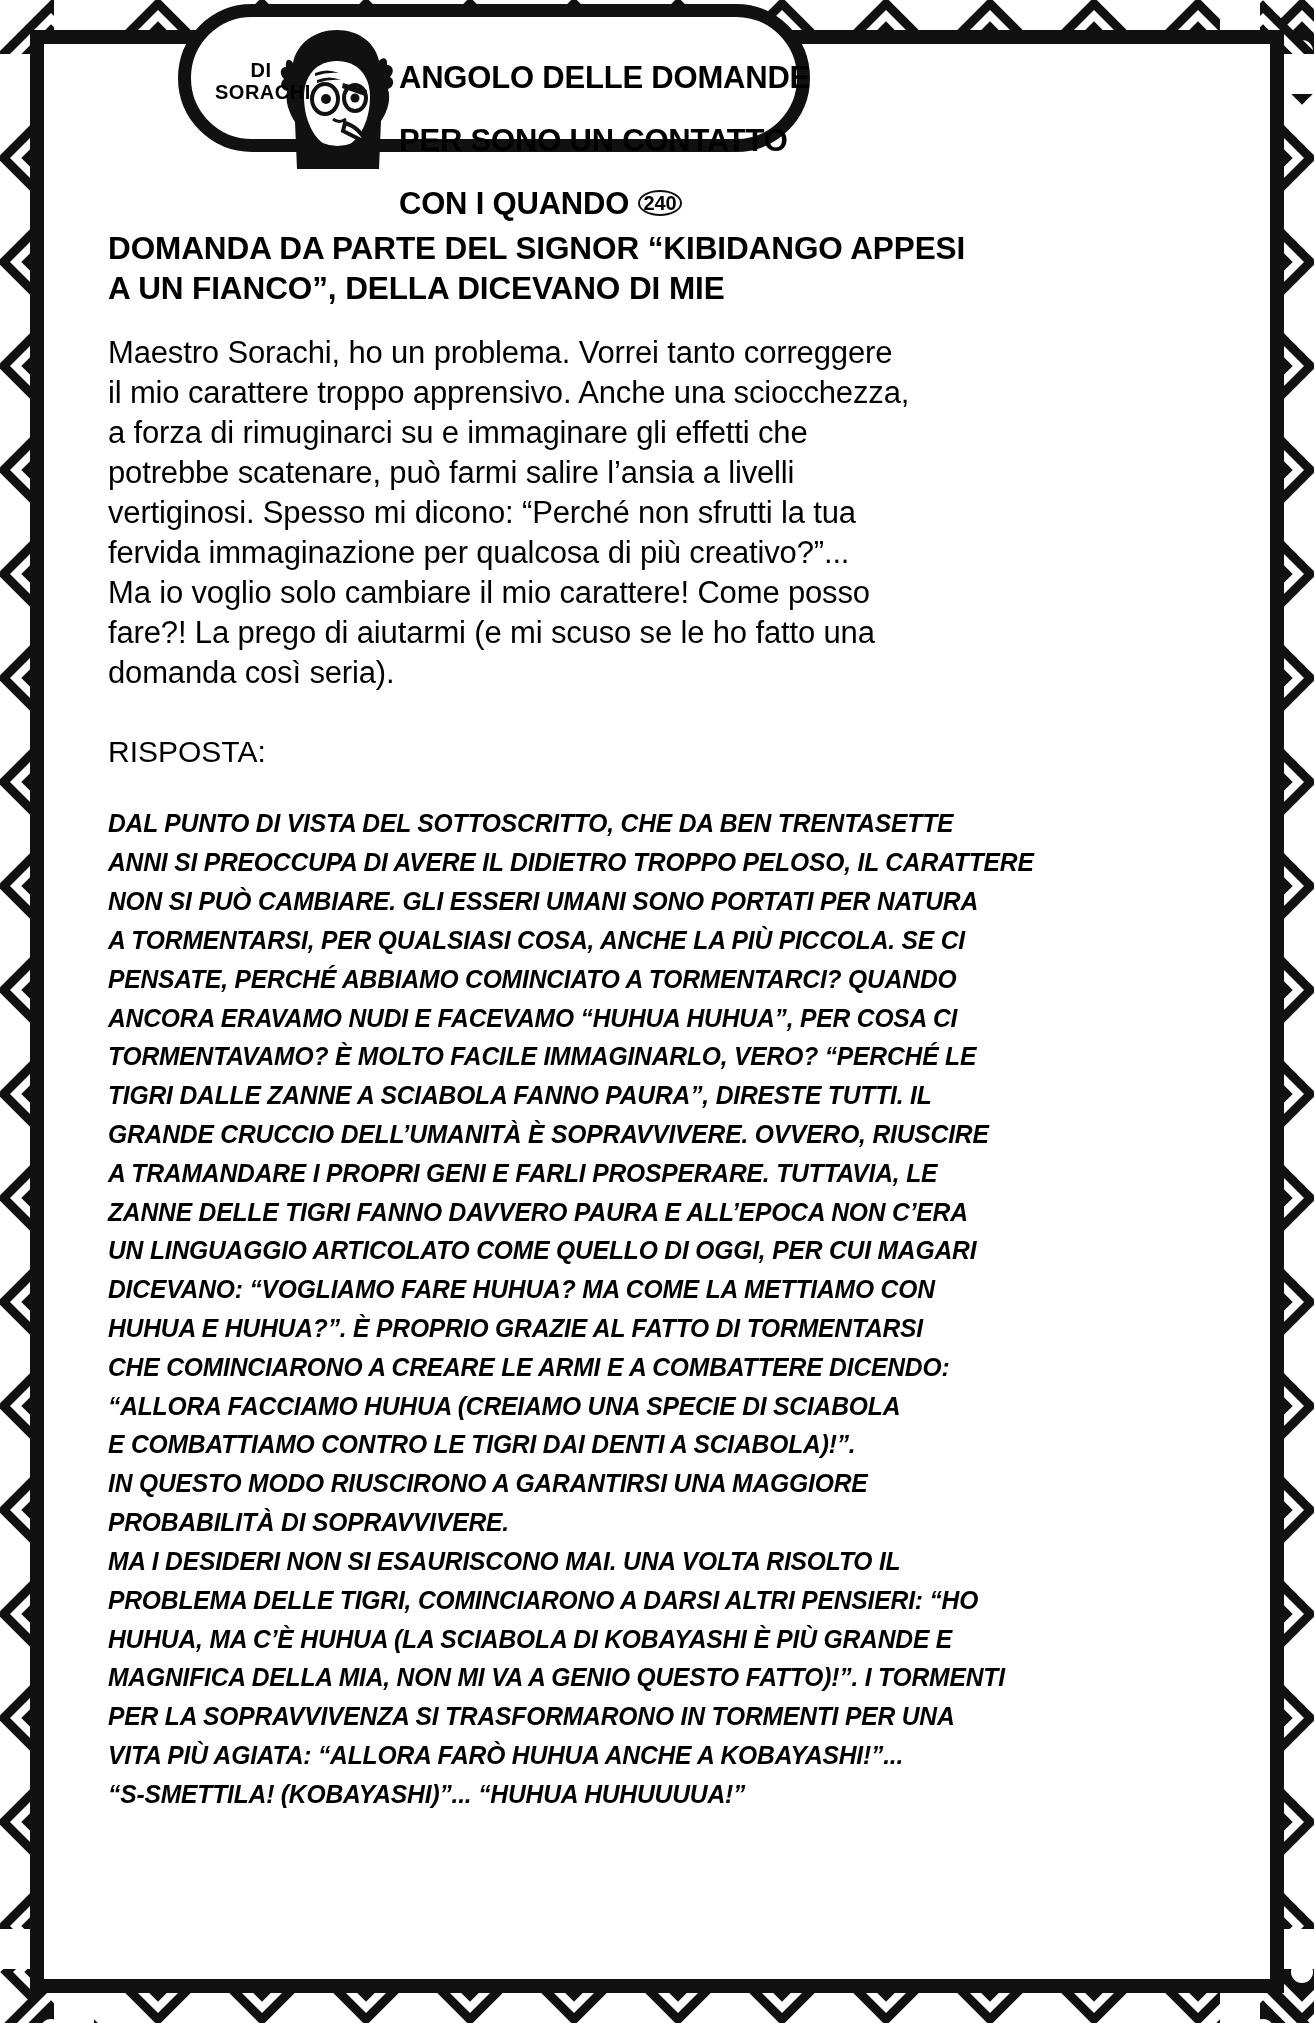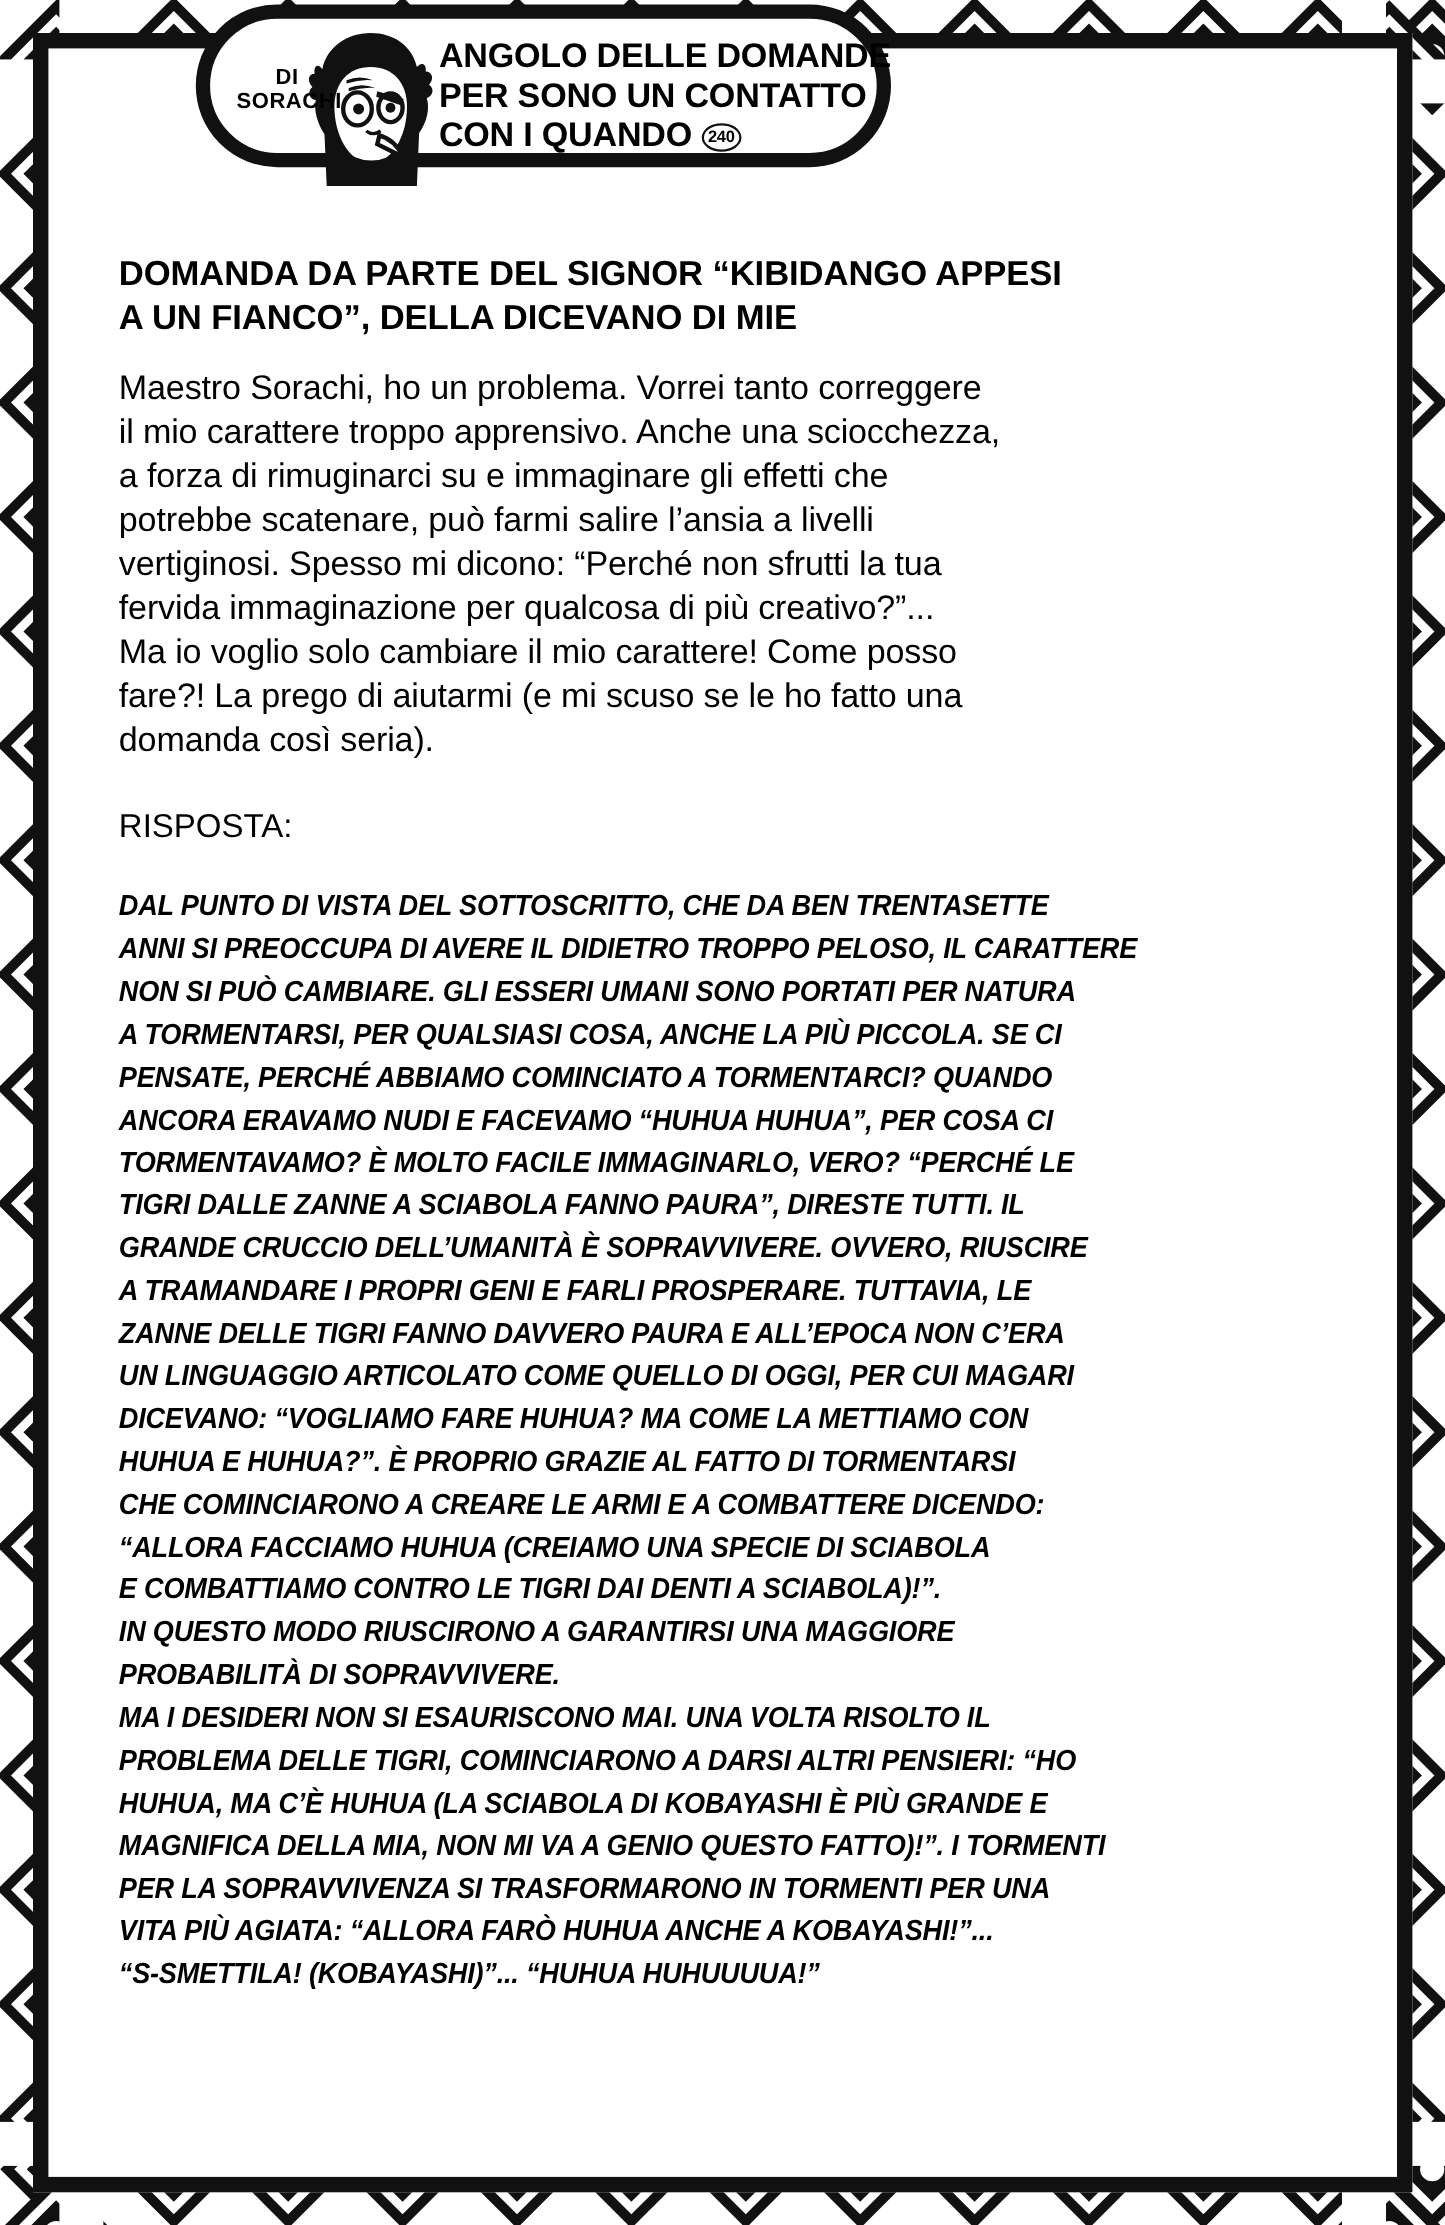--- a/index.html
+++ b/index.html
@@ -157,26 +157,26 @@
     position: absolute;
     left: 208px;
     top: 16px;
     width: 420px;
     font-weight: bold;
     font-size: 31px;
     line-height: 1.16;
     letter-spacing: -0.2px;
     z-index: 8;
   }
-  .header-title .tline { display: block; white-space: nowrap; }
+  .header-title .tline { display: block; white-space: nowrap; margin-top: 27px; }
   .badge-num {
     display: inline-block;
     border: 2.5px solid #111111;
     border-radius: 50%;
-    font-size: 15px;
+    font-size: 20px;
     line-height: 22px;
     padding: 0 4px;
     min-width: 24px;
     text-align: center;
     vertical-align: 4px;
     font-weight: bold;
   }
 
   
   .content {

